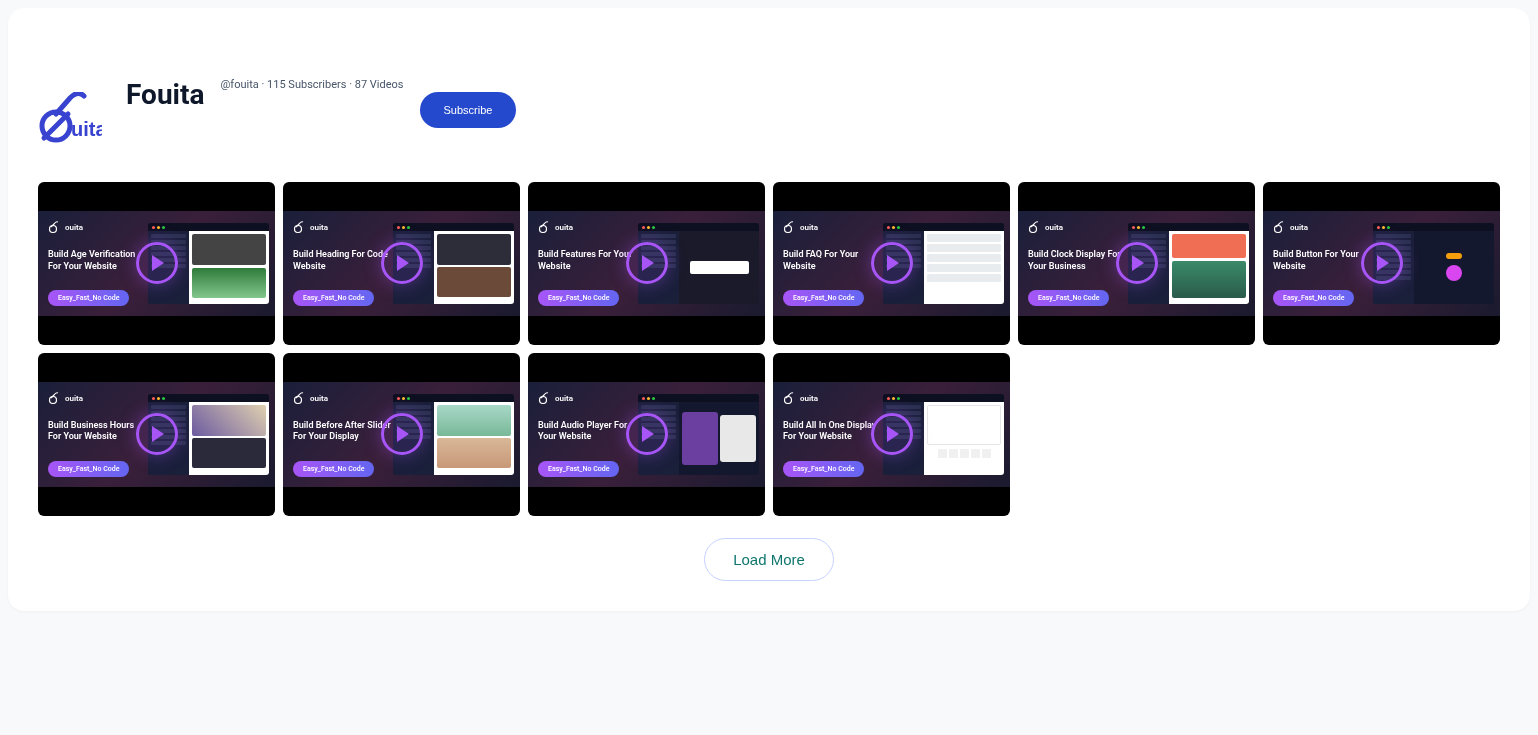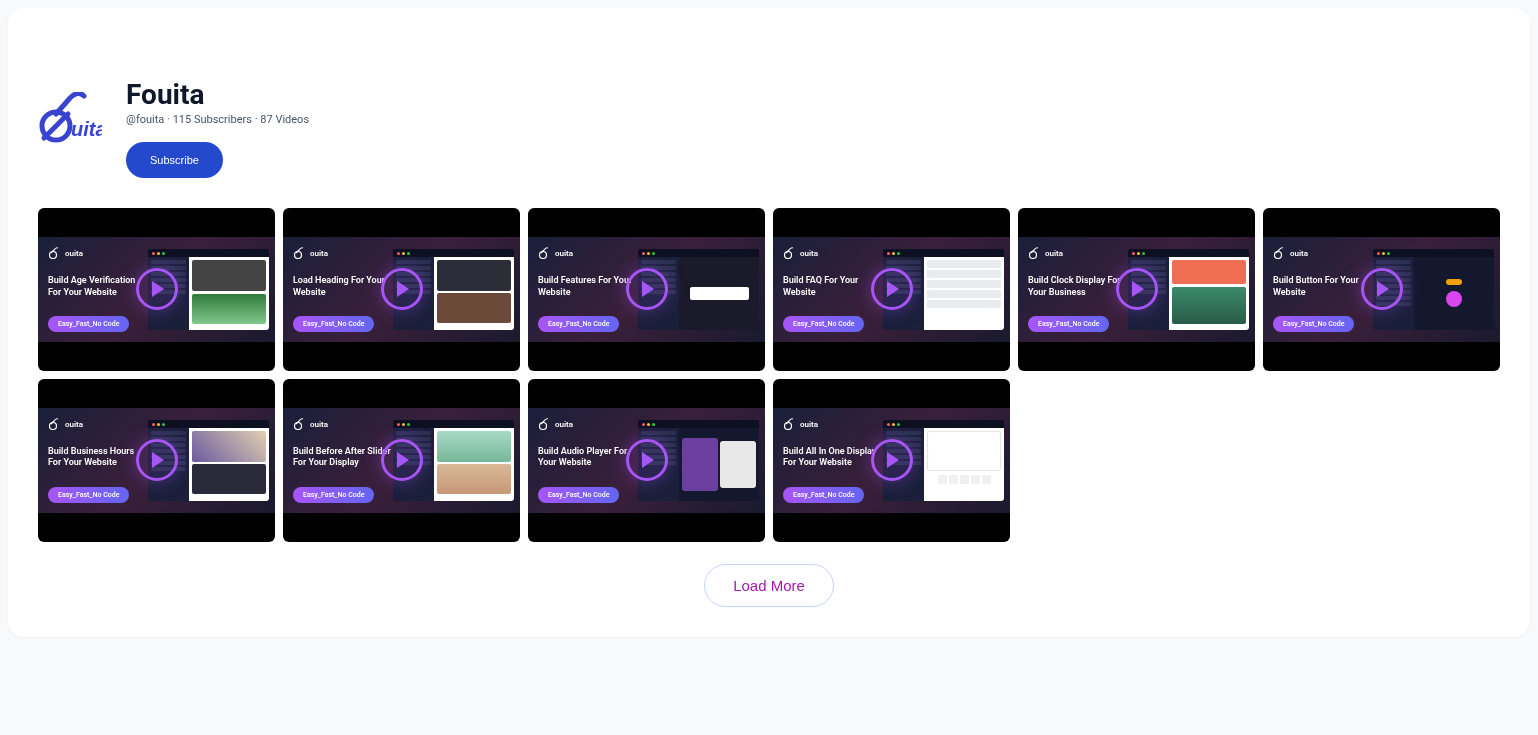--- a/index.html
+++ b/index.html
@@ -24,30 +24,29 @@
   gap: 24px;
   padding: 40px 0 30px 0;
 }
 .channel-logo {
   width: 64px;
   height: 64px;
   display: flex;
   align-items: center;
   justify-content: flex-end;
   margin-top: 10px;
-  font-style: italic;
 }
 .channel-logo svg {
   width: 64px;
   height: 56px;
 }
 .channel-info {
   display: flex;
-  flex-direction: column;
-  gap: 2px;
+  flex-direction: row;
+  gap: 16px;
 }
 .channel-name {
   font-size: 28px;
   font-weight: 700;
   color: #0f172a;
 }
 .channel-meta {
   font-size: 11px;
   color: #475569;
 }
@@ -192,21 +191,21 @@
 }
 .load-more-wrap {
   display: flex;
   justify-content: center;
   margin-top: 22px;
 }
 .load-more-btn {
   padding: 12px 28px;
   border: 1px solid #c7d2fe;
   background: #fff;
-  color: #a21caf;
+  color: #0f766e;
   font-size: 15px;
   font-weight: 500;
   border-radius: 26px;
   cursor: pointer;
 }
 
 .pm-0 { background: #fff; }
 .pm-block-dark { background:#444; border-radius:2px; height:46%; margin-bottom:3px; }
 .pm-block-green { background:linear-gradient(#2e7b3a,#83c78d); border-radius:2px; height:46%; }
 .pm-1 { background:#fff; display:flex; flex-direction:column; gap:2px; }
@@ -305,21 +304,21 @@
 
     <div class="video-card">
       <div class="thumb-inner">
         <div class="thumb-logo">
           <svg class="thumb-logo-mark" viewBox="0 0 14 12">
               <circle cx="5" cy="8" r="3.5" stroke="#fff" stroke-width="1.2" fill="none"></circle>
               <path d="M10 1 Q8 0 6 3 L3 6" stroke="#fff" stroke-width="1.2" fill="none"></path>
             </svg>
           <span class="thumb-logo-text">ouita</span>
         </div>
-        <div class="thumb-title">Load Heading For Your Website</div>
+        <div class="thumb-title">Build Heading For Code Website</div>
         <div class="thumb-badge">Easy_Fast_No Code</div>
         <div class="thumb-preview">
           <div class="preview-top">
               <span class="preview-dot" style="background:#ff5f56"></span>
               <span class="preview-dot" style="background:#ffbd2e"></span>
               <span class="preview-dot" style="background:#27c93f"></span>
             </div>
           <div class="preview-body">
             <div class="preview-side">
                 <div class="side-line"></div>

